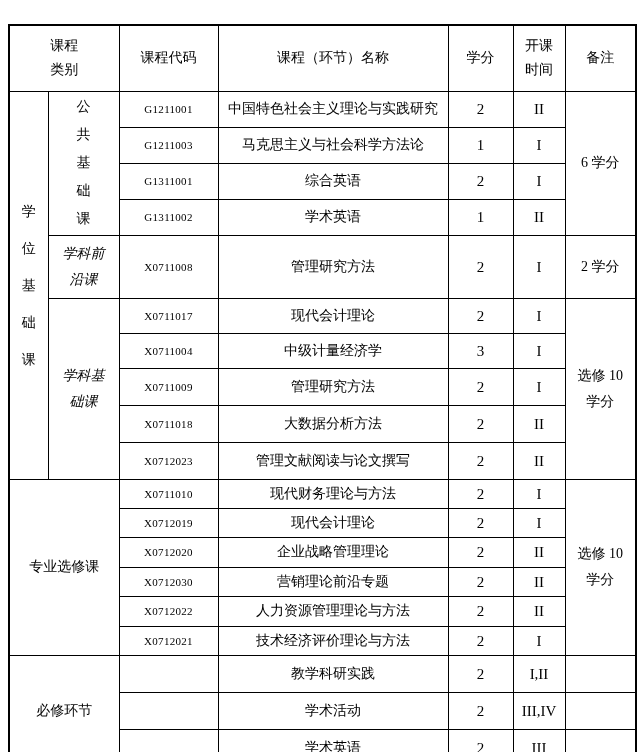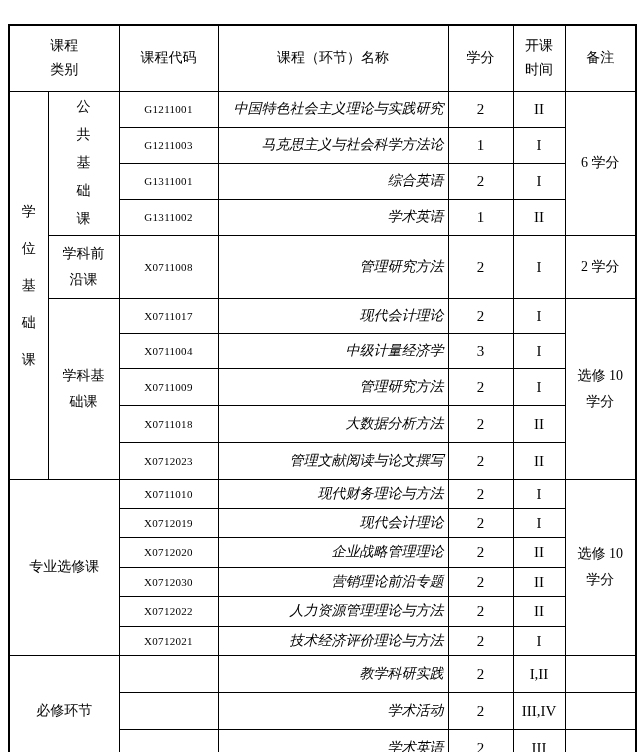--- a/index.html
+++ b/index.html
@@ -28,27 +28,26 @@
     padding: 0;
     overflow: hidden;
     line-height: 20px;
   }
   th { line-height: 24px; }
   
   .v { white-space: pre-line; }
   
   .cat-outer  { line-height: 37px; font-size: 14px; }
   .cat-public { line-height: 28px; }
-  .cat-two    { line-height: 26px; }
+  .cat-two    { line-height: 26px; font-style: italic; }
   
   .name {
-    text-align: right;
+    text-align: center;
     padding-left: 4px;
     padding-right: 4px;
-    font-style: italic;
   }
   
   .code { font-size: 11px; letter-spacing: 0.3px; }
   
   .num  { font-size: 15px; }
   
   .note { padding: 18px 10px; line-height: 26px; }
   
   .h66 { height: 66px; }
   .h36 { height: 36px; }

